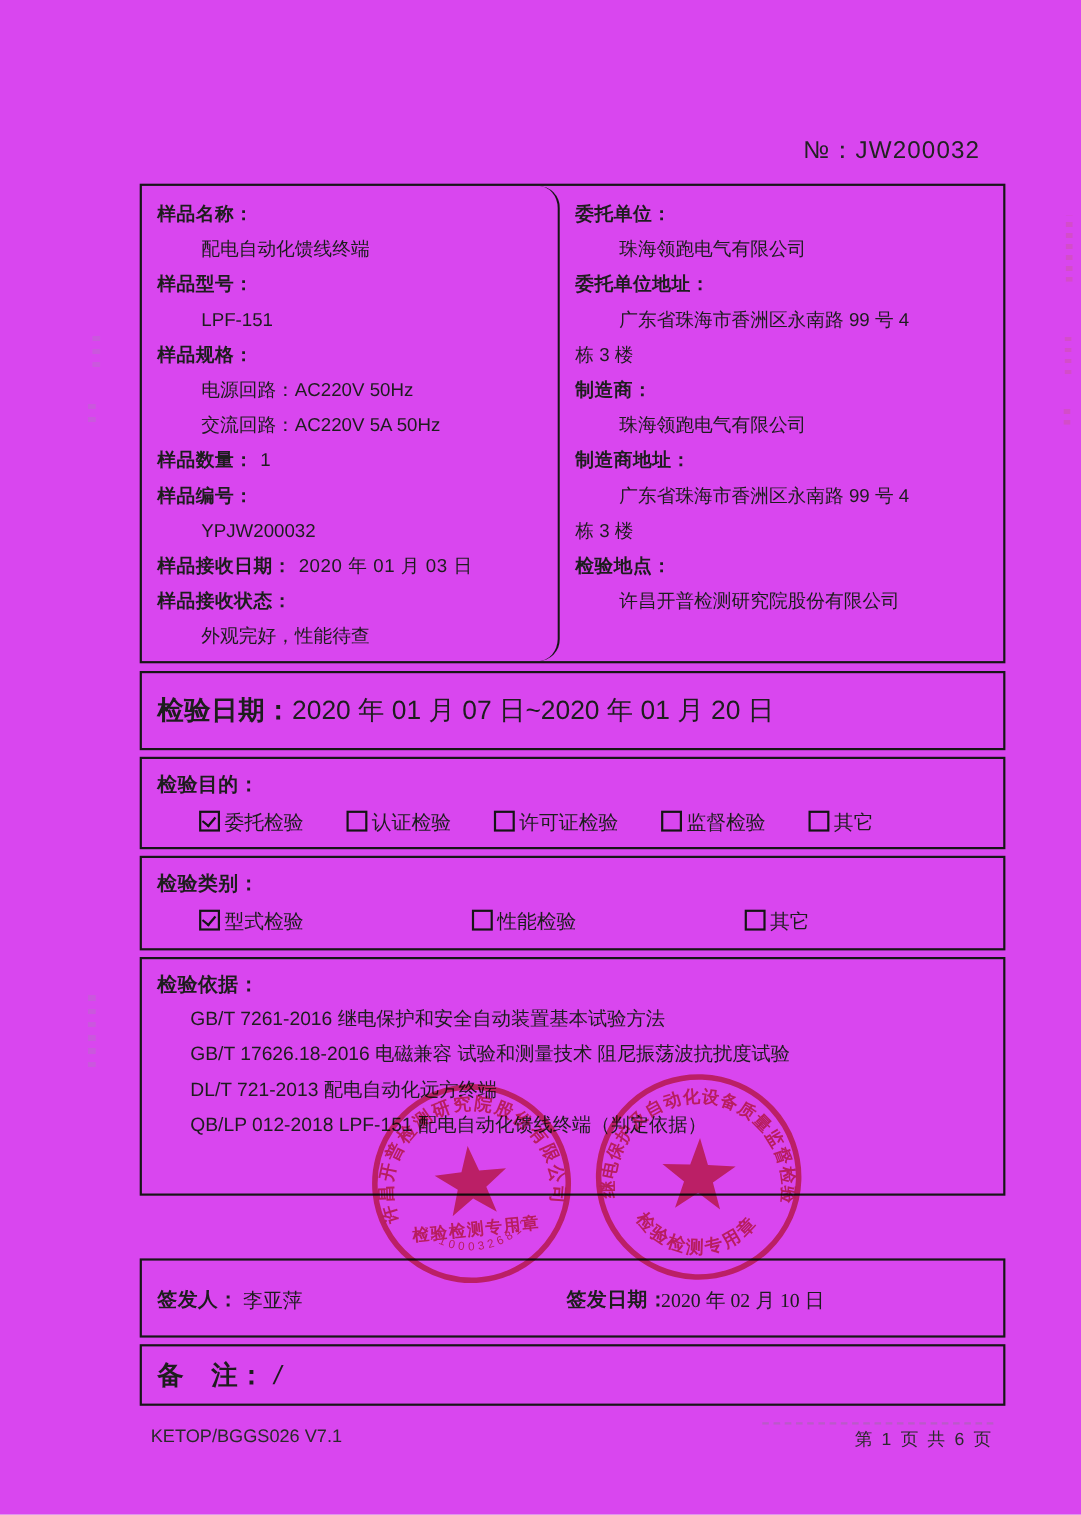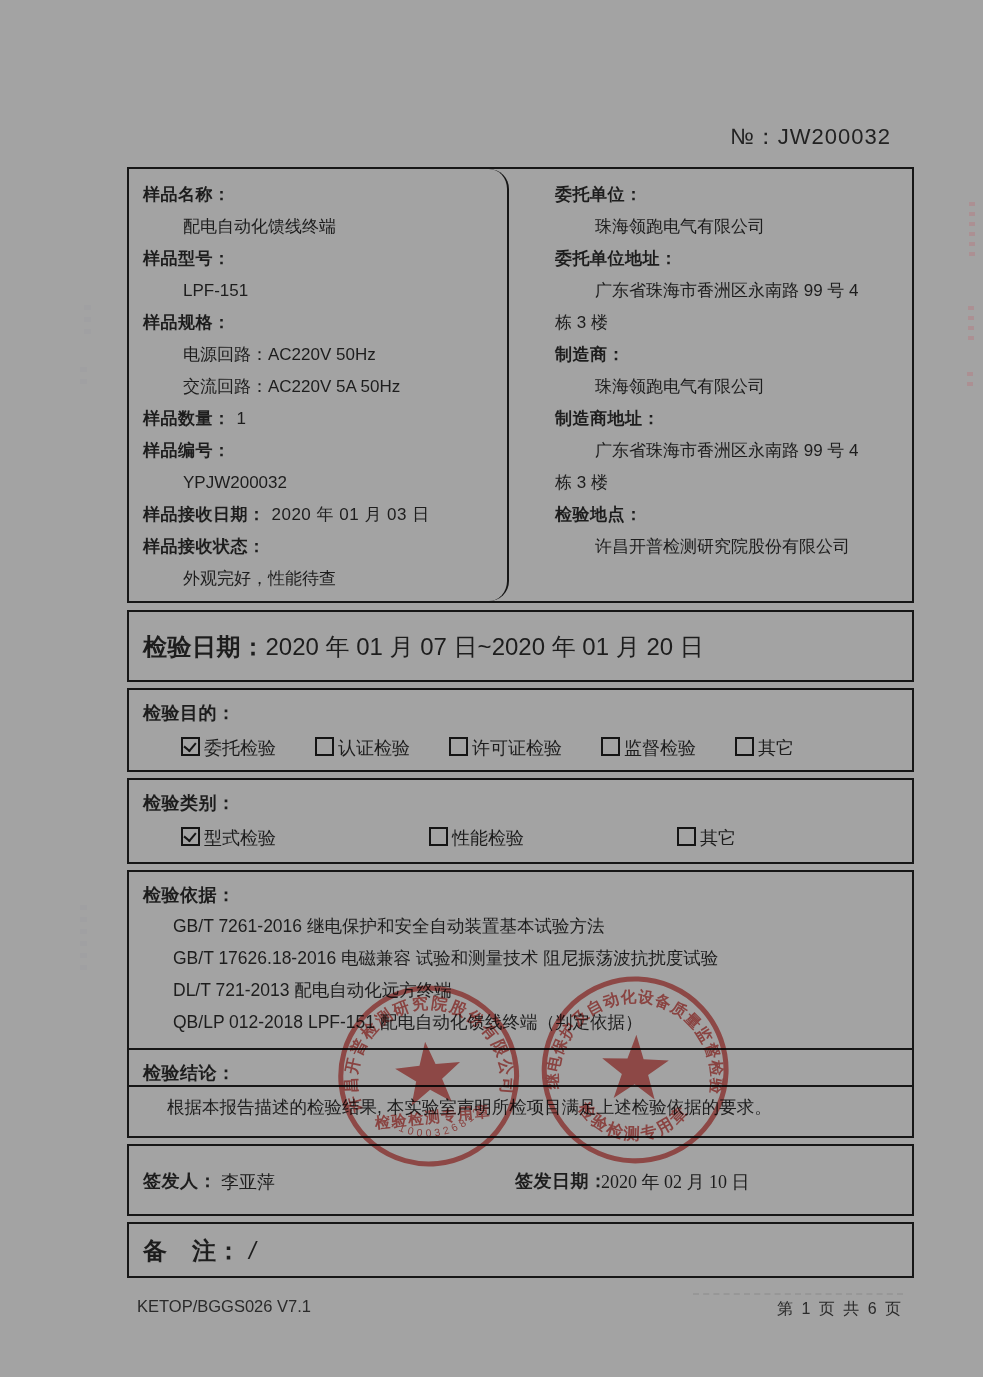--- a/index.html
+++ b/index.html
@@ -1,36 +1,36 @@
 <!DOCTYPE html>
 <html><head>
 <meta charset="utf-8">
 <style>
   html,body{margin:0;padding:0;background:#e8e8e8;}
   .page{
     position:relative;width:983px;height:1377px;margin:0 auto;
-    background:#a3a3a3;overflow:hidden;
+    background:#d946ef;overflow:hidden;
     font-family:"Liberation Sans","DejaVu Sans",sans-serif;
     color:#1d1d1d;
   }
   
   .doc-no{position:absolute;top:122px;right:92px;font-size:22px;letter-spacing:1px;color:#222;}
   
   .sect{position:absolute;left:127px;width:787px;border:2px solid #161616;box-sizing:border-box;background:transparent;}
   .s1{top:167px;height:436px;display:flex;}
   .s2{top:610px;height:72px;}
   .s3{top:688px;height:84px;}
   .s4{top:778px;height:86px;}
   .s5{top:870px;height:217px;}
   .s6{top:1048px;height:90px;}
   .s7{top:1144px;height:72px;}
   .s8{top:1222px;height:56px;}
   .col{box-sizing:border-box;padding:10px 14px 8px 14px;}
   .col.left{width:380px;border-right:2px solid #161616;border-radius:20px;}
-  .col.right{flex:1;margin-left:32px;}
+  .col.right{flex:1;}
   .col p{margin:0;line-height:32px;font-size:17px;}
   .lab{font-weight:700;font-size:17.5px;letter-spacing:.5px;}
   .lab .v{font-weight:400;margin-left:6px;}
   .val{text-indent:40px;}
   .wrap{white-space:pre-wrap;}
   .rowline{margin:0;padding:22px 14px 0 14px;font-size:24px;line-height:26px;}
   .blab{font-weight:700;letter-spacing:.5px;}
   .slab{display:block;margin:0;padding:10px 14px 0 14px;font-size:18px;font-weight:700;letter-spacing:.5px;line-height:26px;}
   .cbrow{margin:0;padding:8px 14px 0 52px;font-size:18px;line-height:28px;}
   .cbrow.cat .cbi{margin-right:148px;}
@@ -123,24 +123,20 @@
   </div>
 
   <div class="sect s5">
     <span class="slab">检验依据：</span>
     <p class="bline">GB/T 7261-2016 继电保护和安全自动装置基本试验方法</p>
     <p class="bline">GB/T 17626.18-2016 电磁兼容 试验和测量技术 阻尼振荡波抗扰度试验</p>
     <p class="bline">DL/T 721-2013 配电自动化远方终端</p>
     <p class="bline">QB/LP 012-2018 LPF-151 配电自动化馈线终端（判定依据）</p>
   </div>
 
-  <div class="sect s6">
-    <span class="slab">检验结论：</span>
-    <p class="concl">根据本报告描述的检验结果, 本实验室声明所检项目满足上述检验依据的要求。</p>
-  </div>
 
   <div class="sect s7" style="position:absolute;font-family:Liberation Serif, serif;">
     <span class="abs blab" style="left:14px;top:22px;">签发人：</span>
     <span class="abs" style="left:92px;top:23px;">李亚萍</span>
     <span class="abs blab" style="left:386px;top:22px;">签发日期：</span>
     <span class="abs" style="left:472px;top:23px;">2020 年 02 月 10 日</span>
 
   </div>
 
   <div class="sect s8">

